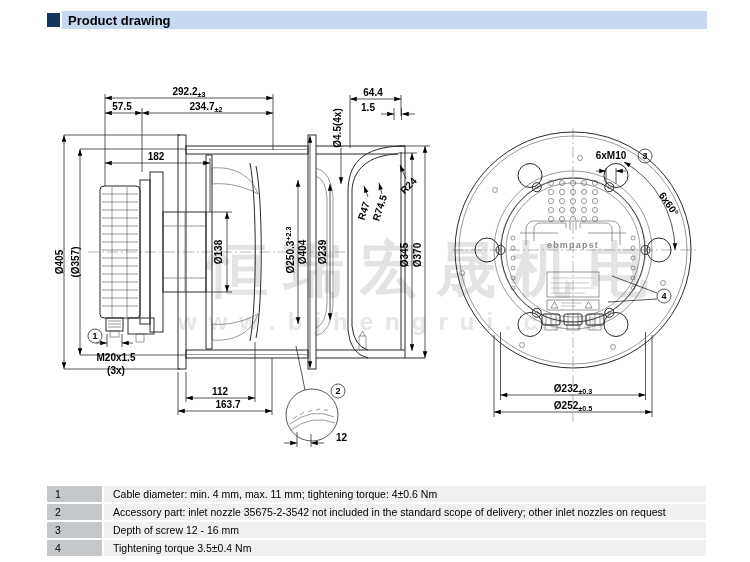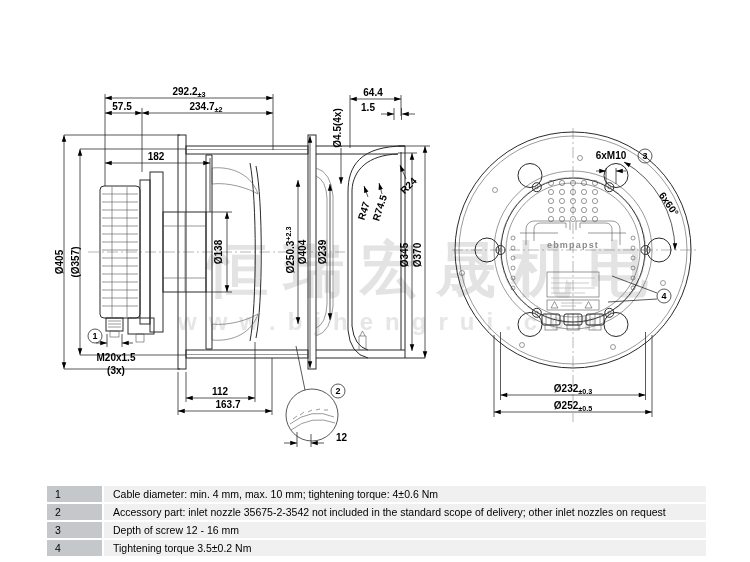--- a/index.html
+++ b/index.html
@@ -21,20 +21,26 @@
   .notes{position:absolute;left:47px;top:486px;width:659px;}
   .nrow{display:flex;margin-bottom:2px;}
   .nnum{width:55px;background:#c4c8ca;font-size:10.5px;color:#000;padding:2px 0 2px 8px;box-sizing:border-box;}
   .ndesc{flex:1;background:#f0f0f0;font-size:10.5px;color:#000;padding:2px 0 2px 9px;margin-left:2px;}
 </style>
 </head>
 <body>
 
 <div class="page">
 
+  <div class="titlebar">
+    <div class="sq" style="background:#17365d"></div>
+    <div class="bar" style="background:#c6d9f1">
+      <span>Product drawing</span>
+    </div>
+  </div>
 
   <svg width="750" height="480" viewBox="0 0 750 480">
     <defs>
       <marker id="ar" viewBox="0 0 10 8" refX="9.5" refY="4" markerWidth="10" markerHeight="8" orient="auto-start-reverse">
         <path d="M9.5,4 L0.5,1 L0.5,7 z" fill="#000"></path>
       </marker>
       <pattern id="hx" width="7" height="7" patternUnits="userSpaceOnUse" patternTransform="rotate(45)">
         <line x1="0" y1="0" x2="0" y2="7" stroke="#666" stroke-width="0.6"></line>
       </pattern>
       <g id="hcol">
@@ -272,29 +278,29 @@
       <line class="dm" x1="500.5" y1="395" x2="645.5" y2="395" marker-start="url(#ar)" marker-end="url(#ar)"></line>
       <line class="dm" x1="494" y1="412" x2="652" y2="412" marker-start="url(#ar)" marker-end="url(#ar)"></line>
       <text class="d" x="573" y="392" text-anchor="middle"><tspan>Ø232</tspan><tspan class="s" dy="1.5">±0.3</tspan></text>
       <text class="d" x="573" y="409" text-anchor="middle"><tspan>Ø252</tspan><tspan class="s" dy="1.5">±0.5</tspan></text>
     </g>
   </svg>
 
   <div class="notes">
     <div class="nrow">
       <div class="nnum">1</div>
-      <div class="ndesc">Cable diameter: min. 4 mm, max. 10 mm; tightening torque: 4±0.6 Nm</div>
+      <div class="ndesc">Cable diameter: min. 4 mm, max. 11 mm; tightening torque: 4±0.6 Nm</div>
     </div>
     <div class="nrow">
       <div class="nnum">2</div>
       <div class="ndesc">Accessory part: inlet nozzle 35675-2-3542 not included in the standard scope of delivery; other inlet nozzles on request</div>
     </div>
     <div class="nrow">
       <div class="nnum">3</div>
       <div class="ndesc">Depth of screw 12 - 16 mm</div>
     </div>
     <div class="nrow">
       <div class="nnum">4</div>
-      <div class="ndesc">Tightening torque 3.5±0.2 Nm</div>
+      <div class="ndesc">Tightening torque 3.5±0.4 Nm</div>
     </div>
   </div>
 
 </div>
 
 </body></html>

